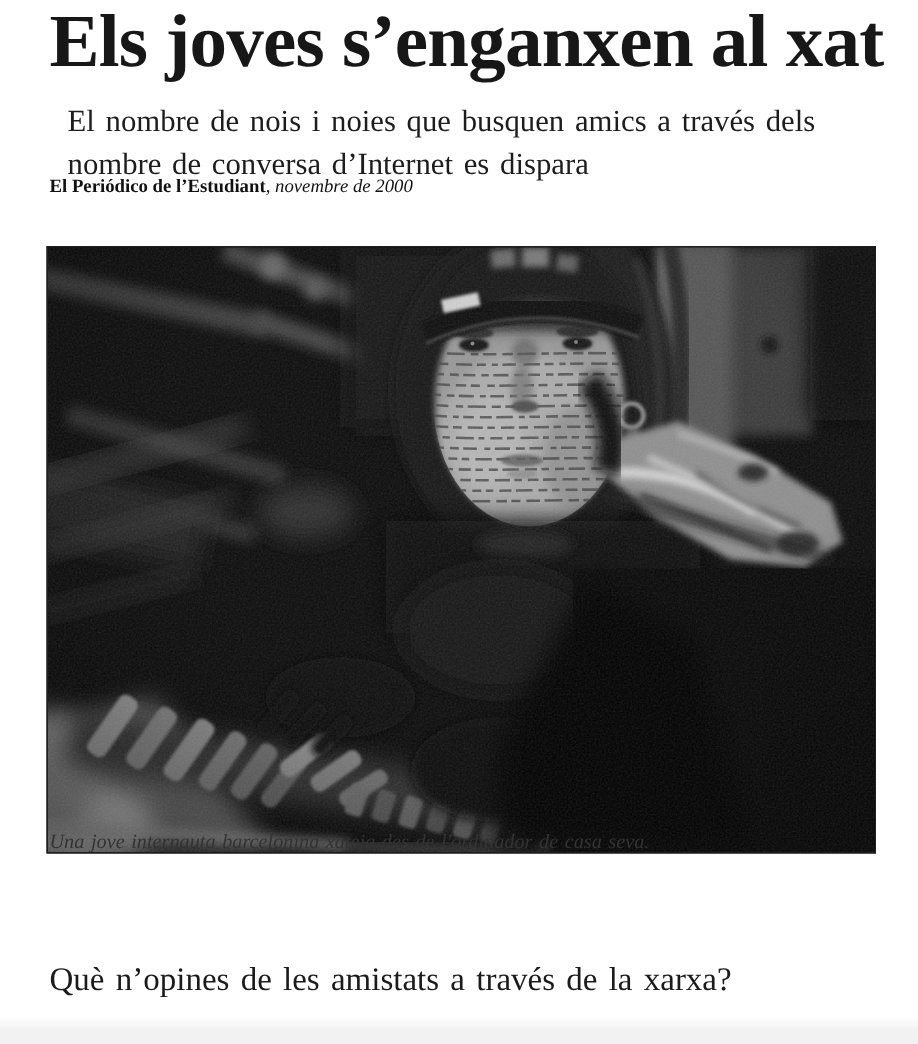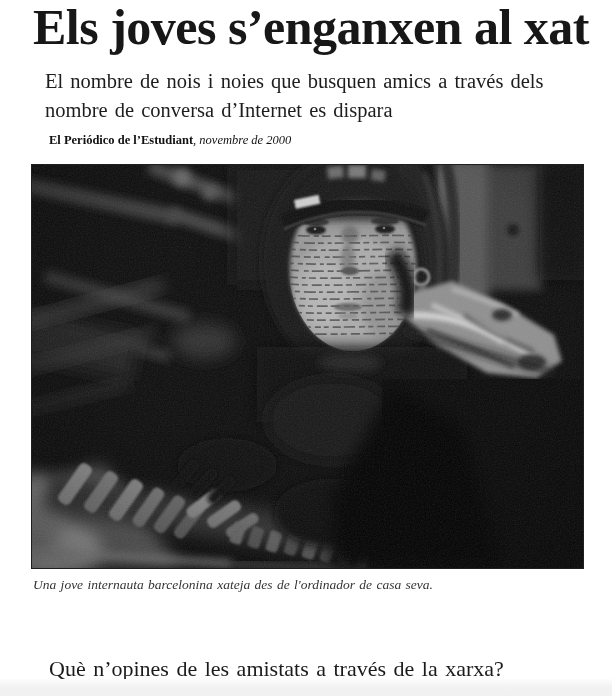--- a/index.html
+++ b/index.html
@@ -15,39 +15,39 @@
     position:absolute;left:33px;top:1px;margin:0;
     font-size:50px;line-height:52px;font-weight:bold;
     letter-spacing:-0.5px;color:#171717;white-space:nowrap;
   }
   .subtitle{
     position:absolute;left:33px;top:55px;margin:12px;
     font-size:20.5px;line-height:29px;color:#1d1d1d;
     word-spacing:2px;
   }
   .byline{
-    position:absolute;left:33px;top:117px;margin:16px;
+    position:absolute;left:33px;top:117px;margin:0;
     font-size:12.5px;line-height:15px;color:#111;
   }
   .byline .src{font-weight:bold;font-style:normal;}
   .byline .date{font-style:italic;font-weight:normal;}
   .photo-frame{
     position:absolute;left:31px;top:164px;margin:0;
     width:551px;height:403px;
     border:1px solid #1f1f1f;background:#0b0b0b;
   }
   .photo-frame svg{display:block;}
   .caption{
-    position:absolute;left:33px;top:576px;margin:0;
+    position:absolute;left:33px;top:552px;margin:0;
     font-size:13.5px;line-height:17px;font-style:italic;color:#333;
     word-spacing:1px;
     text-align:center;
   }
   .question{
-    position:absolute;left:33px;top:639px;margin:16px;
+    position:absolute;left:33px;top:639px;margin:0;
     font-size:22px;line-height:28px;color:#1b1b1b;
     word-spacing:2px;
   }
   .page-edge{
     position:absolute;left:0;bottom:0;width:612px;height:17px;
     background:linear-gradient(180deg,#fdfdfd 0%,#f2f2f2 45%,#f1f1f1 100%);
   }
 </style>
 </head>
 <body>

